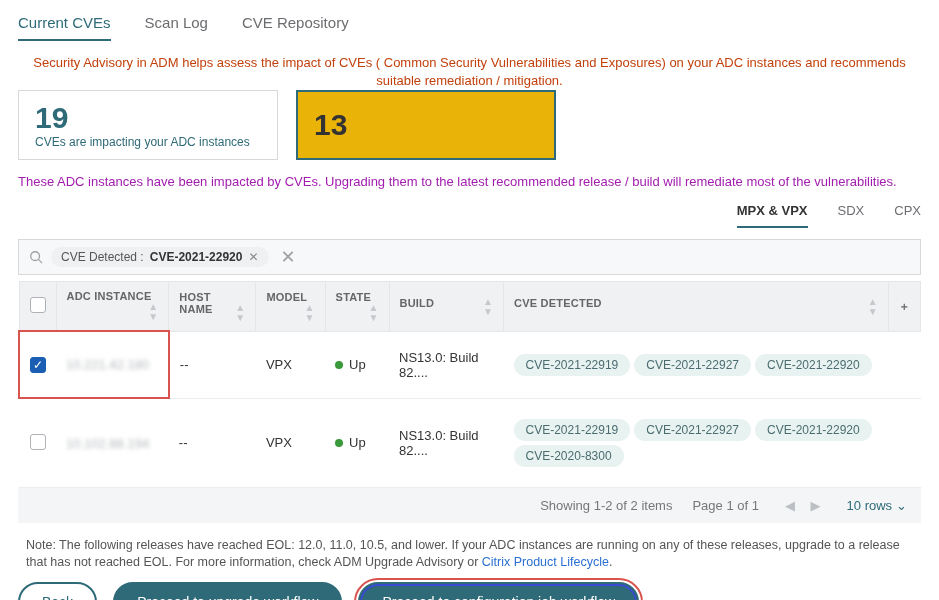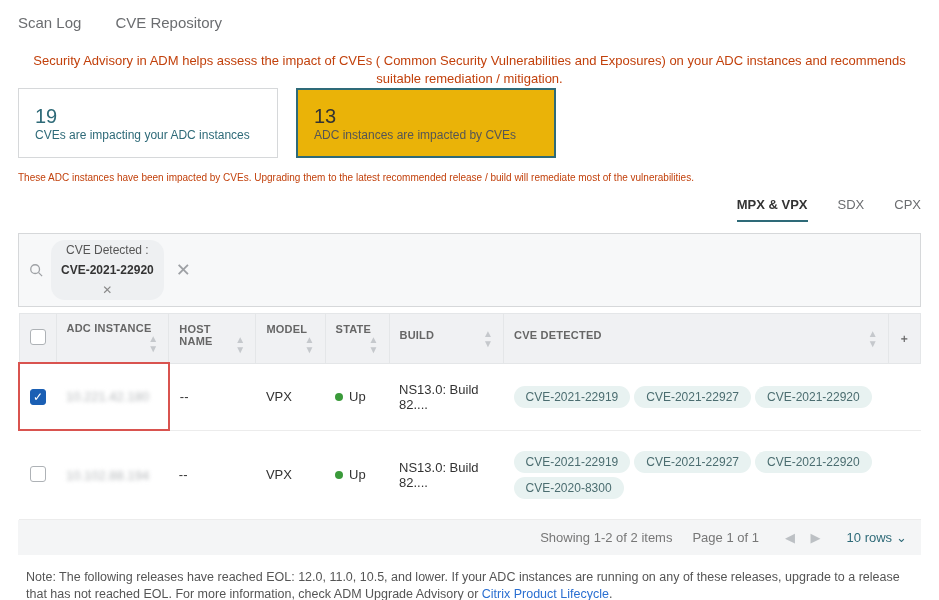--- a/index.html
+++ b/index.html
@@ -16,40 +16,39 @@
   .main-tab { font-size: 15px; color: #6b6d70; padding: 4px 0 8px 0; cursor: pointer; }
   .main-tab.active { color: #2e6a78; border-bottom: 2px solid #2e6a78; }
   .desc { font-size: 13px; color: #c2410c; line-height: 1.4; text-align: center; }
   
   .cards { display: flex; gap: 18px; margin-bottom: 14px; }
   .card {
     width: 260px; height: 70px; border: 1px solid #d6d8da; padding: 10px 16px;
     display: flex; flex-direction: column; justify-content: center;
   }
   .card.highlight { border: 2px solid #2e6a78; background: #eab308; }
-  .card .num { font-size: 20px; color: #2e6a78; font-weight: 400; }
+  .card .num { font-size: 30px; color: #2e6a78; font-weight: 700; }
   .card.highlight .num { color: #333; }
   .card .sub { font-size: 12px; color: #2e6a78; }
   .card.highlight .sub { color: #555; }
-  .note { font-size: 10px; color: #c2410c; margin-bottom: 10px; }
+  .note { font-size: 13px; color: #a21caf; margin-bottom: 10px; }
   
   .sub-tabs { display: flex; gap: 30px; border-bottom: 1px solid transparent; margin-bottom: 10px; justify-content: flex-end; }
   .sub-tab { font-size: 13px; color: #6b6d70; padding: 4px 0 8px 0; cursor: pointer; }
   .sub-tab.active { color: #333; font-weight: 600; border-bottom: 2px solid #2e6a78; }
   
   .search-bar {
     display: flex; align-items: center; gap: 8px;
     border: 1px solid #d6d8da; padding: 6px 10px; background: #f7f8f9;
     margin-bottom: 6px;
   }
   .chip {
     display: inline-flex; align-items: center; gap: 6px;
     background: #eef0f2; border-radius: 14px; padding: 3px 10px; font-size: 12px;
     color: #555;
-    flex-direction: column;
   }
   .chip .chip-val { font-weight: 600; color: #333; }
   .chip-x { color: #888; cursor: pointer; }
   .search-placeholder { color: #9ea1a5; font-size: 13px; flex: 1; }
   .search-clear { color: #9ea1a5; font-size: 18px; cursor: pointer; padding: 0 4px; }
   .search-icon { color: #9ea1a5; width: 14px; }
   
   .tbl { width: 100%; border-collapse: collapse; }
   .tbl th {
     background: #f0f1f3; text-align: left; font-size: 11px; font-weight: 600;
@@ -89,34 +88,34 @@
   }
   .btn.outline { background: #fff; color: #2e6a78; }
   .btn.solid { background: #2e6a78; color: #fff; }
   .btn.focus-ring { outline: 2px solid #d9534f; outline-offset: 2px; box-shadow: inset 0 0 0 2px #3a4bd1; }
   .sort-small{display:inline-block;}
 </style>
 </head>
 <body>
 
 <div class="main-tabs">
+  <div class="main-tab active">Current CVEs</div>
   <div class="main-tab">Scan Log</div>
   <div class="main-tab">CVE Repository</div>
 </div>
 
 <div class="desc">Security Advisory in ADM helps assess the impact of CVEs ( Common Security Vulnerabilities and Exposures) on your ADC instances and recommends suitable remediation / mitigation.</div>
 
 <div class="cards">
   <div class="card">
     <div class="num">19</div>
     <div class="sub">CVEs are impacting your ADC instances</div>
   </div>
   <div class="card highlight">
     <div class="num">13</div>
-    <div class="sub">ADC instances are impacted by CVEs</div>
   </div>
 </div>
 
 <div class="note">These ADC instances have been impacted by CVEs. Upgrading them to the latest recommended release / build will remediate most of the vulnerabilities.</div>
 
 <div class="sub-tabs">
   <div class="sub-tab active">MPX &amp; VPX</div>
   <div class="sub-tab">SDX</div>
   <div class="sub-tab">CPX</div>
 </div>

